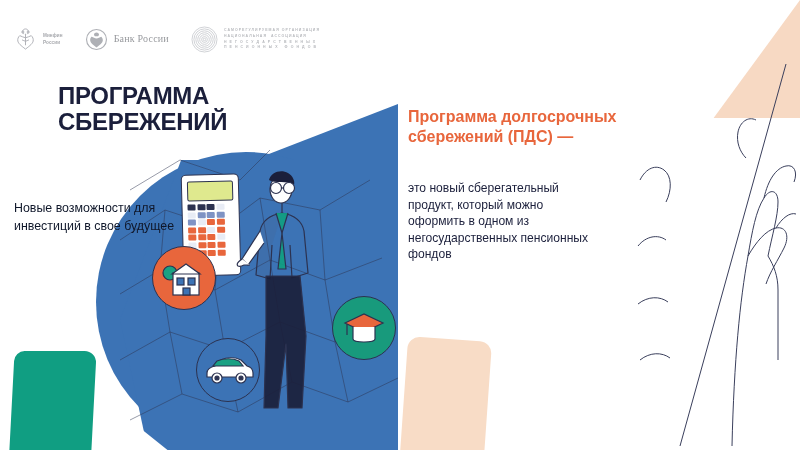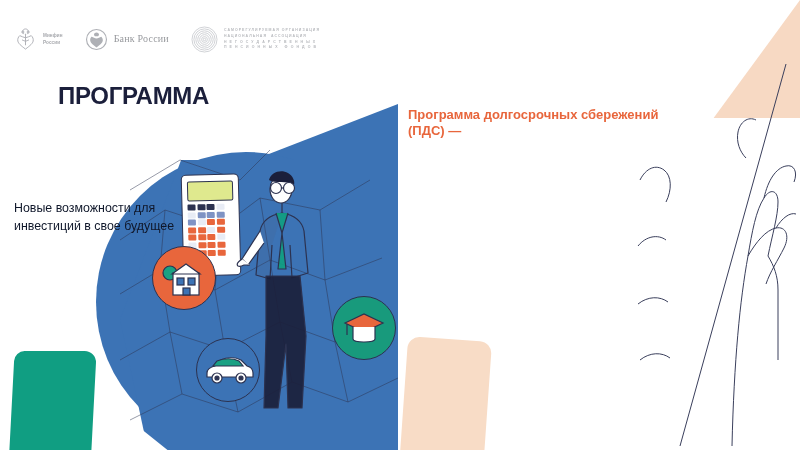--- a/index.html
+++ b/index.html
@@ -60,21 +60,21 @@
   
   #right-panel{position:absolute;left:398px;top:0;width:402px;height:450px;background:#fff;overflow:hidden;}
   .peach-tr{position:absolute;right:0;top:0;width:96px;height:118px;background:#f7d9c3;
       clip-path:polygon(100% 0,100% 100%,10% 100%);}
   .peach-bl{position:absolute;left:6px;top:339px;width:84px;height:118px;background:#f8dcc6;
       border-radius:12px 12px 0 0;transform:rotate(4deg);}
 
   #headline{position:absolute;left:15px;top:22px;font-size:25px;font-weight:800;color:#1b1f3b;
       letter-spacing:.2px;text-transform:uppercase;}
   #lead{position:absolute;left:10px;top:107px;width:258px;
-      font-size:13px;line-height:1.24;font-weight:700;color:#e8663c;}
+      font-size:16px;line-height:1.24;font-weight:700;color:#e8663c;}
   #body-text{position:absolute;left:10px;top:180px;width:186px;
       font-size:12.1px;line-height:1.37;color:#1b1f3b;}
 
   
   #hand{position:absolute;left:238px;top:60px;width:164px;height:390px;}
   #hand path,#hand line{fill:none;stroke:#3a3f5c;stroke-width:1;}
 </style>
 </head>
 <body>
 
@@ -151,20 +151,21 @@
         </svg>
         <div class="logo-txt napf">САМОРЕГУЛИРУЕМАЯ ОРГАНИЗАЦИЯ
 НАЦИОНАЛЬНАЯ  АССОЦИАЦИЯ
 Н Е Г О С У Д А Р С Т В Е Н Н Ы Х
 П Е Н С И О Н Н Ы Х   Ф О Н Д О В</div>
       </div>
     </div>
 
     <div id="poster-title">
       <div>ПРОГРАММА</div>
+      <div>СБЕРЕЖЕНИЙ</div>
     </div>
 
     <div id="poster-sub">Новые возможности для инвестиций в свое будущее</div>
 
     <div id="calc">
       <div class="calc-screen"></div>
       <div class="calc-keys">
         <i class="k d"></i>
           <i class="k d"></i>
           <i class="k d"></i>
@@ -251,20 +252,21 @@
         </g>
       </svg>
     </div>
   </div>
 
   <div id="right-panel">
     <div class="peach-tr"></div>
     <div class="peach-bl"></div>
 
     <div id="lead">Программа долгосрочных сбережений (ПДС) —</div>
+    <div id="body-text">это новый сберегательный продукт, который можно оформить в одном из негосударственных пенсионных фондов</div>
 
     <svg id="hand" viewBox="0 0 164 390">
       <path d="M44 386 L150 4"></path>
       <path d="M96 386 C98 300 104 240 112 196 C116 172 120 150 128 138 C134 128 142 130 142 142 C142 156 136 176 132 196"></path>
       <path d="M112 196 C120 182 130 170 140 168 C150 166 154 176 148 188 C142 200 134 212 130 224"></path>
       <path d="M128 138 C132 120 140 108 150 106 C158 104 162 112 158 122"></path>
       <path d="M140 168 C146 158 154 152 160 154"></path>
       <path d="M132 196 C138 206 142 216 142 230 L142 300"></path>
       <path d="M120 60 C112 56 104 62 102 72 C100 82 104 92 110 98"></path>
       <path d="M4 120 C10 108 20 104 28 110 C36 116 36 130 30 142"></path>

